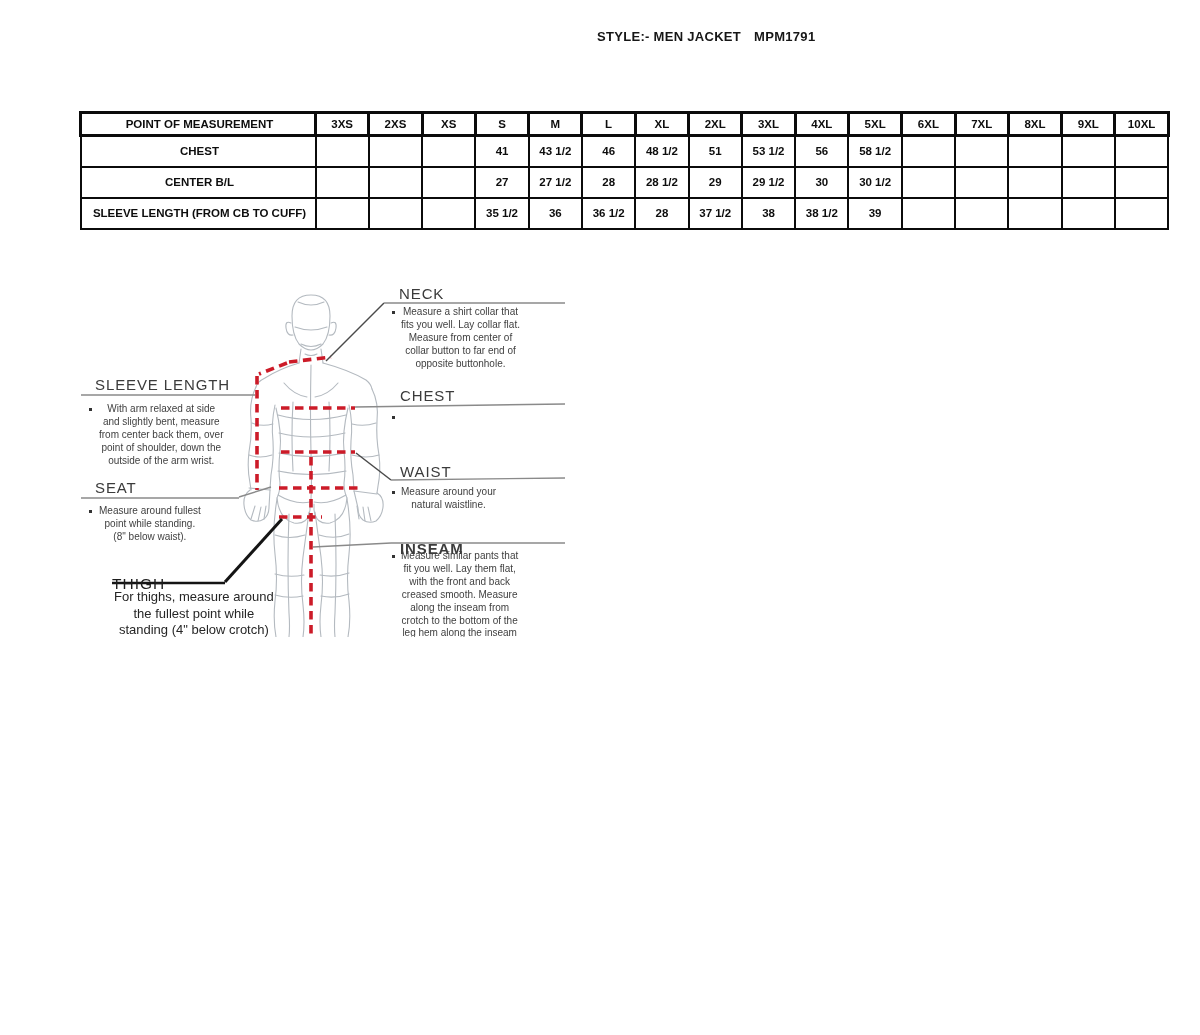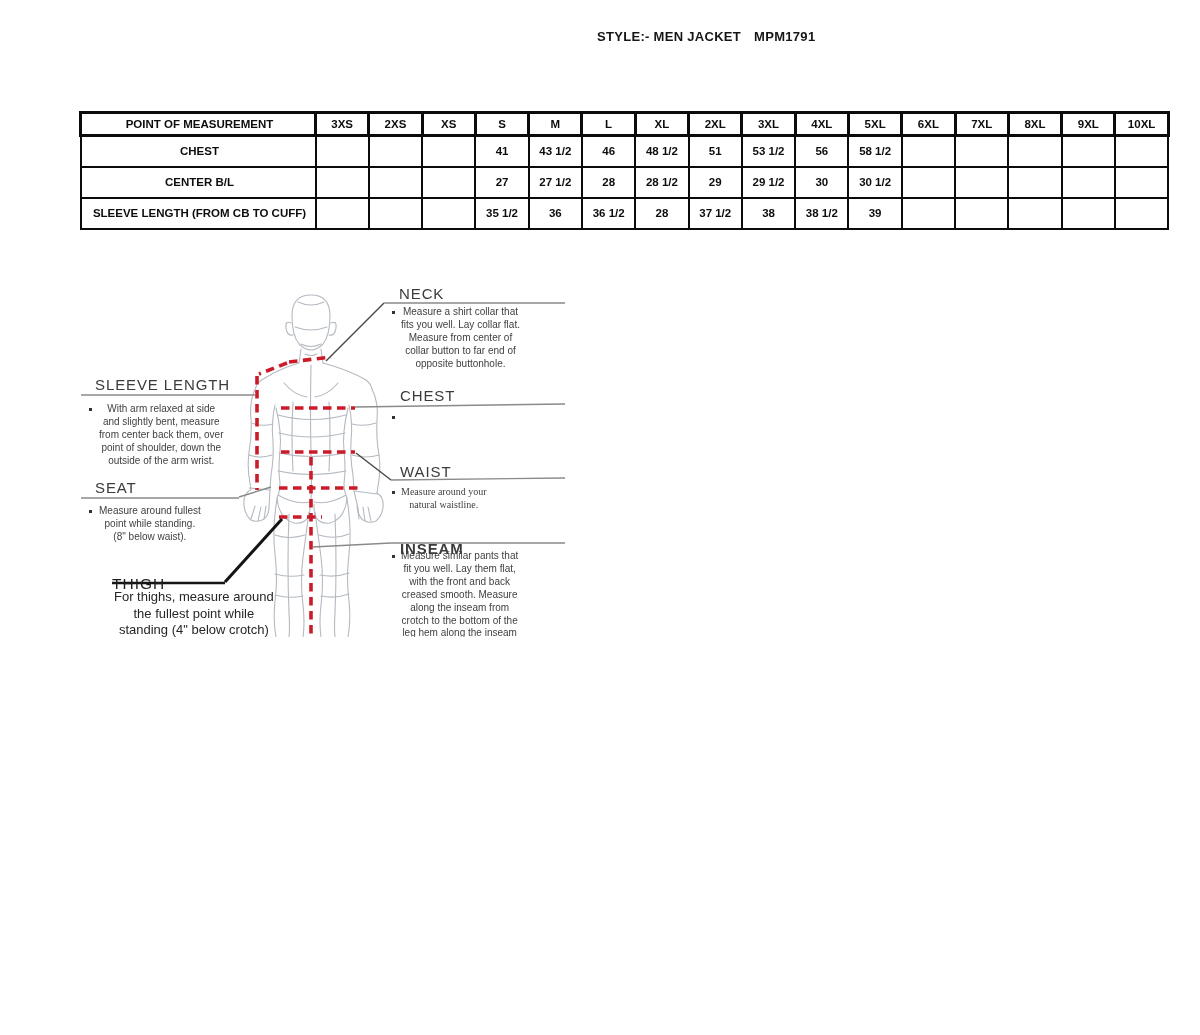--- a/index.html
+++ b/index.html
@@ -259,21 +259,21 @@
 
     <div class="sec" style="left:321px;top:104px;">
       <div class="sec-heading">CHEST</div>
     </div>
     <div class="bullet" style="left:313px;top:133px;"></div>
 
     <div class="sec" style="left:321px;top:180px;">
       <div class="sec-heading">WAIST</div>
     </div>
     <div class="bullet" style="left:313px;top:208px;"></div>
-    <div class="sec sec-text" style="left:322px;top:203px;font-family:Liberation Serif, serif;">
+    <div class="sec sec-text" style="left:322px;top:203px;">
         <div>Measure around your</div>
         <div>natural waistline.</div>
       </div>
 
     <div class="sec" style="left:321px;top:257px;font-weight:bold;">
       <div class="sec-heading">INSEAM</div>
     </div>
     <div class="bullet" style="left:313px;top:272px;"></div>
     <div class="sec sec-text" style="left:322px;top:267px;">
         <div>Measure similar pants that</div>

